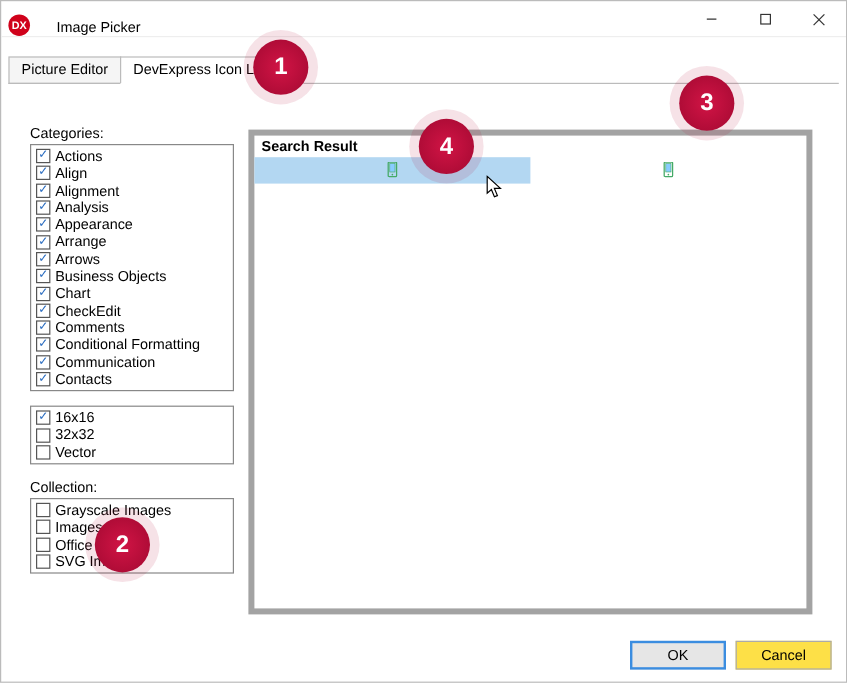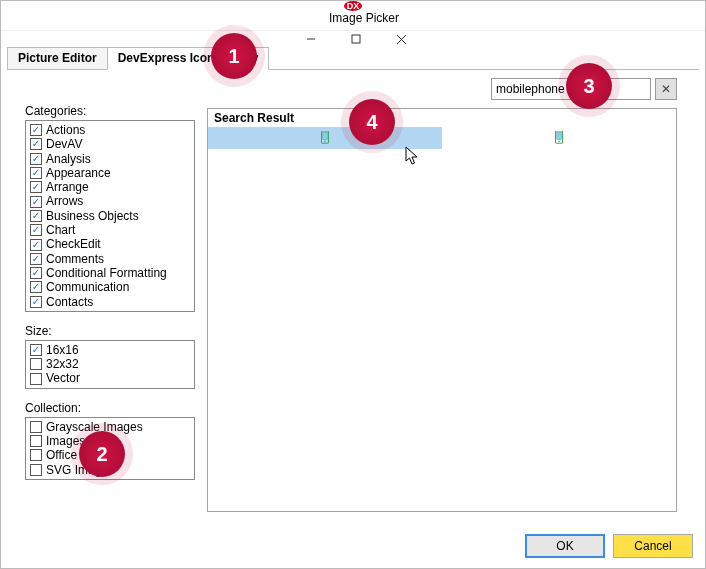--- a/index.html
+++ b/index.html
@@ -1,49 +1,49 @@
 <!DOCTYPE html>
 <html><head>
 <meta charset="utf-8">
 <style>
   * { box-sizing: border-box; font-family: "Segoe UI", Tahoma, sans-serif; }
   html,body { margin:0; padding:0; }
   body { width:706px; height:569px; background:#fff; border:1px solid #bbb; position:relative; font-size:12px; color:#000; }
 
   
-  .titlebar { height:30px; display:flex; align-items:center; padding:0 0 0 6px; border-bottom:1px solid #eee;flex-direction:column; }
+  .titlebar { height:30px; display:flex; align-items:flex-end; padding:0 0 0 6px; border-bottom:1px solid #eee; }
   .app-icon { width:18px; height:18px; border-radius:50%; background:#d0021b; color:#fff; font-size:9px; font-weight:bold; display:flex; align-items:center; justify-content:center; margin-right:6px; }
   .title-text { flex:1; font-size:12px;margin-left:16px; }
   .win-btns { display:flex; }
   .win-btn { width:45px; height:28px; display:flex; align-items:center; justify-content:center; font-size:13px; color:#333; }
   .win-btn svg { stroke:#333; }
 
   
   .tabstrip { display:flex; align-items:flex-end; padding-left:6px; margin-top:16px; height:22px; }
-  .tab { padding:3px 10px 4px; border:1px solid #bbb; background:#f5f5f5; margin-right:-1px; font-size:12px; position:relative; top:1px;font-weight:bold; }
+  .tab { padding:3px 10px 4px; border:1px solid #bbb; background:#f5f5f5; margin-right:-1px; font-size:12px; position:relative; top:1px; }
   .tab.active { background:#fff; border-bottom:1px solid #fff; z-index:2; }
 
   .content { position:absolute; left:6px; right:6px; top:68px; bottom:46px; border-top:1px solid #bbb; padding:14px 10px 0 18px; }
 
   
   .leftcol { width:170px; float:left;margin-top:20px; }
   .section-label { font-size:12px; margin-bottom:2px; }
   .listbox { border:1px solid #888; padding:2px 4px; margin-bottom:12px; }
   .lb-row { display:flex; align-items:center; height:14.3px; line-height:14.3px; }
   .cb { width:12px; height:12px; border:1px solid #555; margin-right:4px; display:inline-flex; align-items:center; justify-content:center; background:#fff; flex-shrink:0; }
   .cb.checked::after { content:"✓"; font-size:10px; color:#2a6cc0; line-height:1; }
   .lb-label { font-size:12px; white-space:nowrap;text-align:right; }
 
   
   .rightcol { margin-left:182px; position:relative; height:100%; }
   .search-wrap { position:absolute; right:12px; top:-6px; display:flex; align-items:center; }
   .search-input { width:160px; height:22px; border:1px solid #999; padding:0 4px; font-size:12px; }
   .clear-btn { width:22px; height:22px; border:1px solid #999; background:#e0e0e0; margin-left:4px; display:flex; align-items:center; justify-content:center; font-size:12px; color:#444; }
 
-  .results-box { position:absolute; left:0; right:12px; top:24px; bottom:10px; border:1px solid #a3a3a3; }
+  .results-box { position:absolute; left:0; right:12px; top:24px; bottom:10px; border:5px solid #a3a3a3; }
   .results-head { font-weight:bold; padding:2px 6px; font-size:12px; }
   .result-row { display:flex; padding:0; }
   .thumb { width:238px; height:22px; display:flex; align-items:center; justify-content:center; }
   .thumb.sel { background:#b3d7f2; }
   .phone-icon { width:12px; height:14px; }
 
   
   .dlg-btns { position:absolute; right:12px; bottom:10px; display:flex; gap:8px; }
   .btn { width:80px; height:24px; border:1px solid #aaa; background:#fde047; font-size:12px; display:flex; align-items:center; justify-content:center; }
   .btn.primary { border:2px solid #3b8de0; background:#e6e6e6;text-align:right; }
@@ -91,21 +91,25 @@
   <div class="leftcol">
 
     <div class="section-label">Categories:</div>
     <div class="listbox" id="categories-box">
         <div class="lb-row">
           <span class="cb checked"></span>
           <span class="lb-label">Actions</span>
         </div>
         <div class="lb-row">
           <span class="cb checked"></span>
-          <span class="lb-label">DevAV</span>
+          <span class="lb-label">Align</span>
+        </div>
+        <div class="lb-row">
+          <span class="cb checked"></span>
+          <span class="lb-label">Alignment</span>
         </div>
         <div class="lb-row">
           <span class="cb checked"></span>
           <span class="lb-label">Analysis</span>
         </div>
         <div class="lb-row">
           <span class="cb checked"></span>
           <span class="lb-label">Appearance</span>
         </div>
         <div class="lb-row">
@@ -139,21 +143,20 @@
         <div class="lb-row">
           <span class="cb checked"></span>
           <span class="lb-label">Communication</span>
         </div>
         <div class="lb-row">
           <span class="cb checked"></span>
           <span class="lb-label">Contacts</span>
         </div>
       </div>
 
-    <div class="section-label">Size:</div>
     <div class="listbox" id="sizes-box">
         <div class="lb-row">
           <span class="cb checked"></span>
           <span class="lb-label">16x16</span>
         </div>
         <div class="lb-row">
           <span class="cb"></span>
           <span class="lb-label">32x32</span>
         </div>
         <div class="lb-row">
@@ -179,26 +182,20 @@
         <div class="lb-row">
           <span class="cb"></span>
           <span class="lb-label">SVG Images</span>
         </div>
       </div>
 
   </div>
 
   <div class="rightcol">
 
-    <div class="search-wrap">
-      <input class="search-input" value="mobilephone" style="">
-      <div class="clear-btn">
-        <span>✕</span>
-      </div>
-    </div>
 
     <div class="results-box">
       <div class="results-head">Search Result</div>
       <div class="result-row" id="results-row">
           <div class="thumb sel">
             <svg class="phone-icon" viewBox="0 0 12 16">
               <rect x="2" y="0" width="8" height="14" rx="1" fill="none" stroke="#4a6" stroke-width="1.2"></rect>
               <rect x="3.5" y="1.5" width="5" height="8" fill="#8cf" stroke="#4a6" stroke-width="0.6"></rect>
               <circle cx="6" cy="12" r="0.8" fill="#4a6"></circle>
             </svg>

